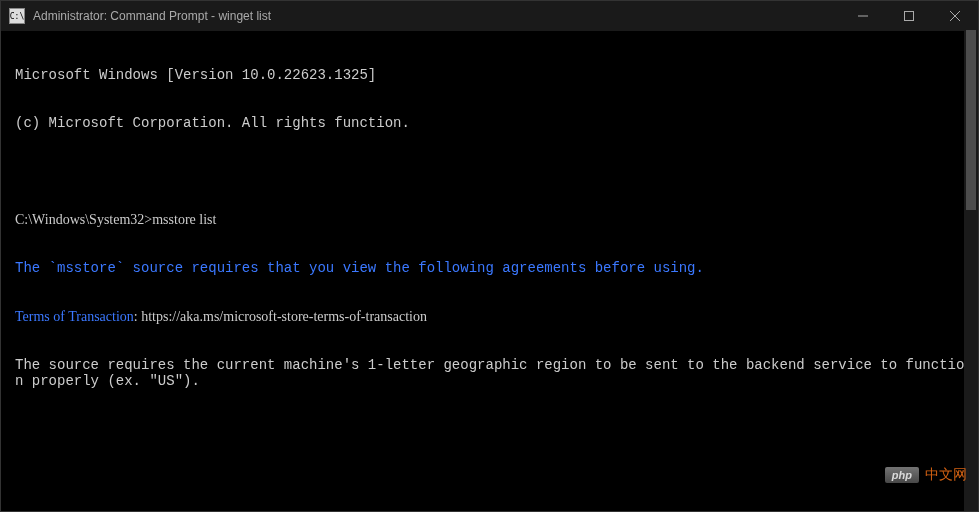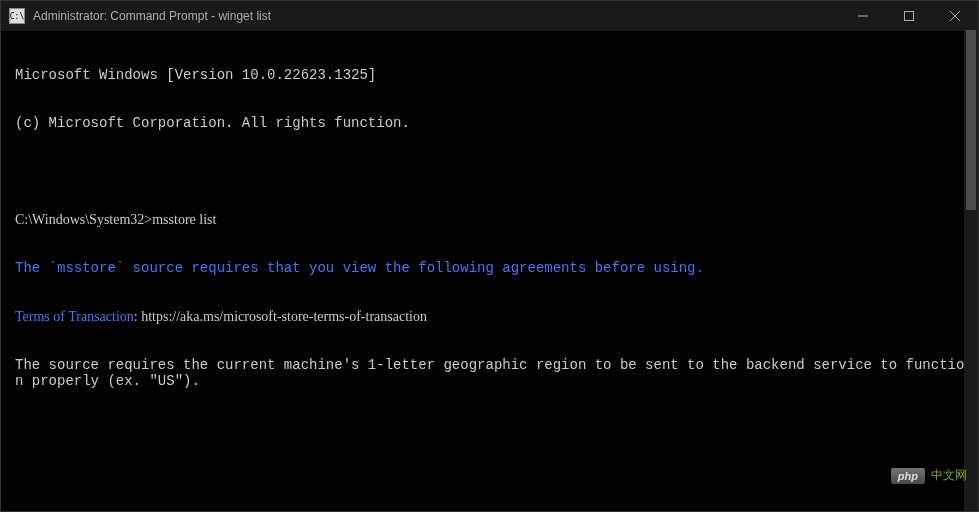--- a/index.html
+++ b/index.html
@@ -101,22 +101,22 @@
     .watermark-badge {
       background: linear-gradient(180deg, #888, #555);
       border-radius: 2px;
       padding: 2px 7px;
       color: #fff;
       font-size: 11px;
       font-weight: bold;
       font-style: italic;
     }
     .watermark-text {
-      color: #84cc16;
-      font-size: 12px;
+      color: #f97316;
+      font-size: 14px;
       text-align: center;
     }
     .scrollbar-track {
       position: absolute;
       right: 1px;
       top: 30px;
       bottom: 1px;
       width: 14px;
       background: #1a1a1a;
     }

